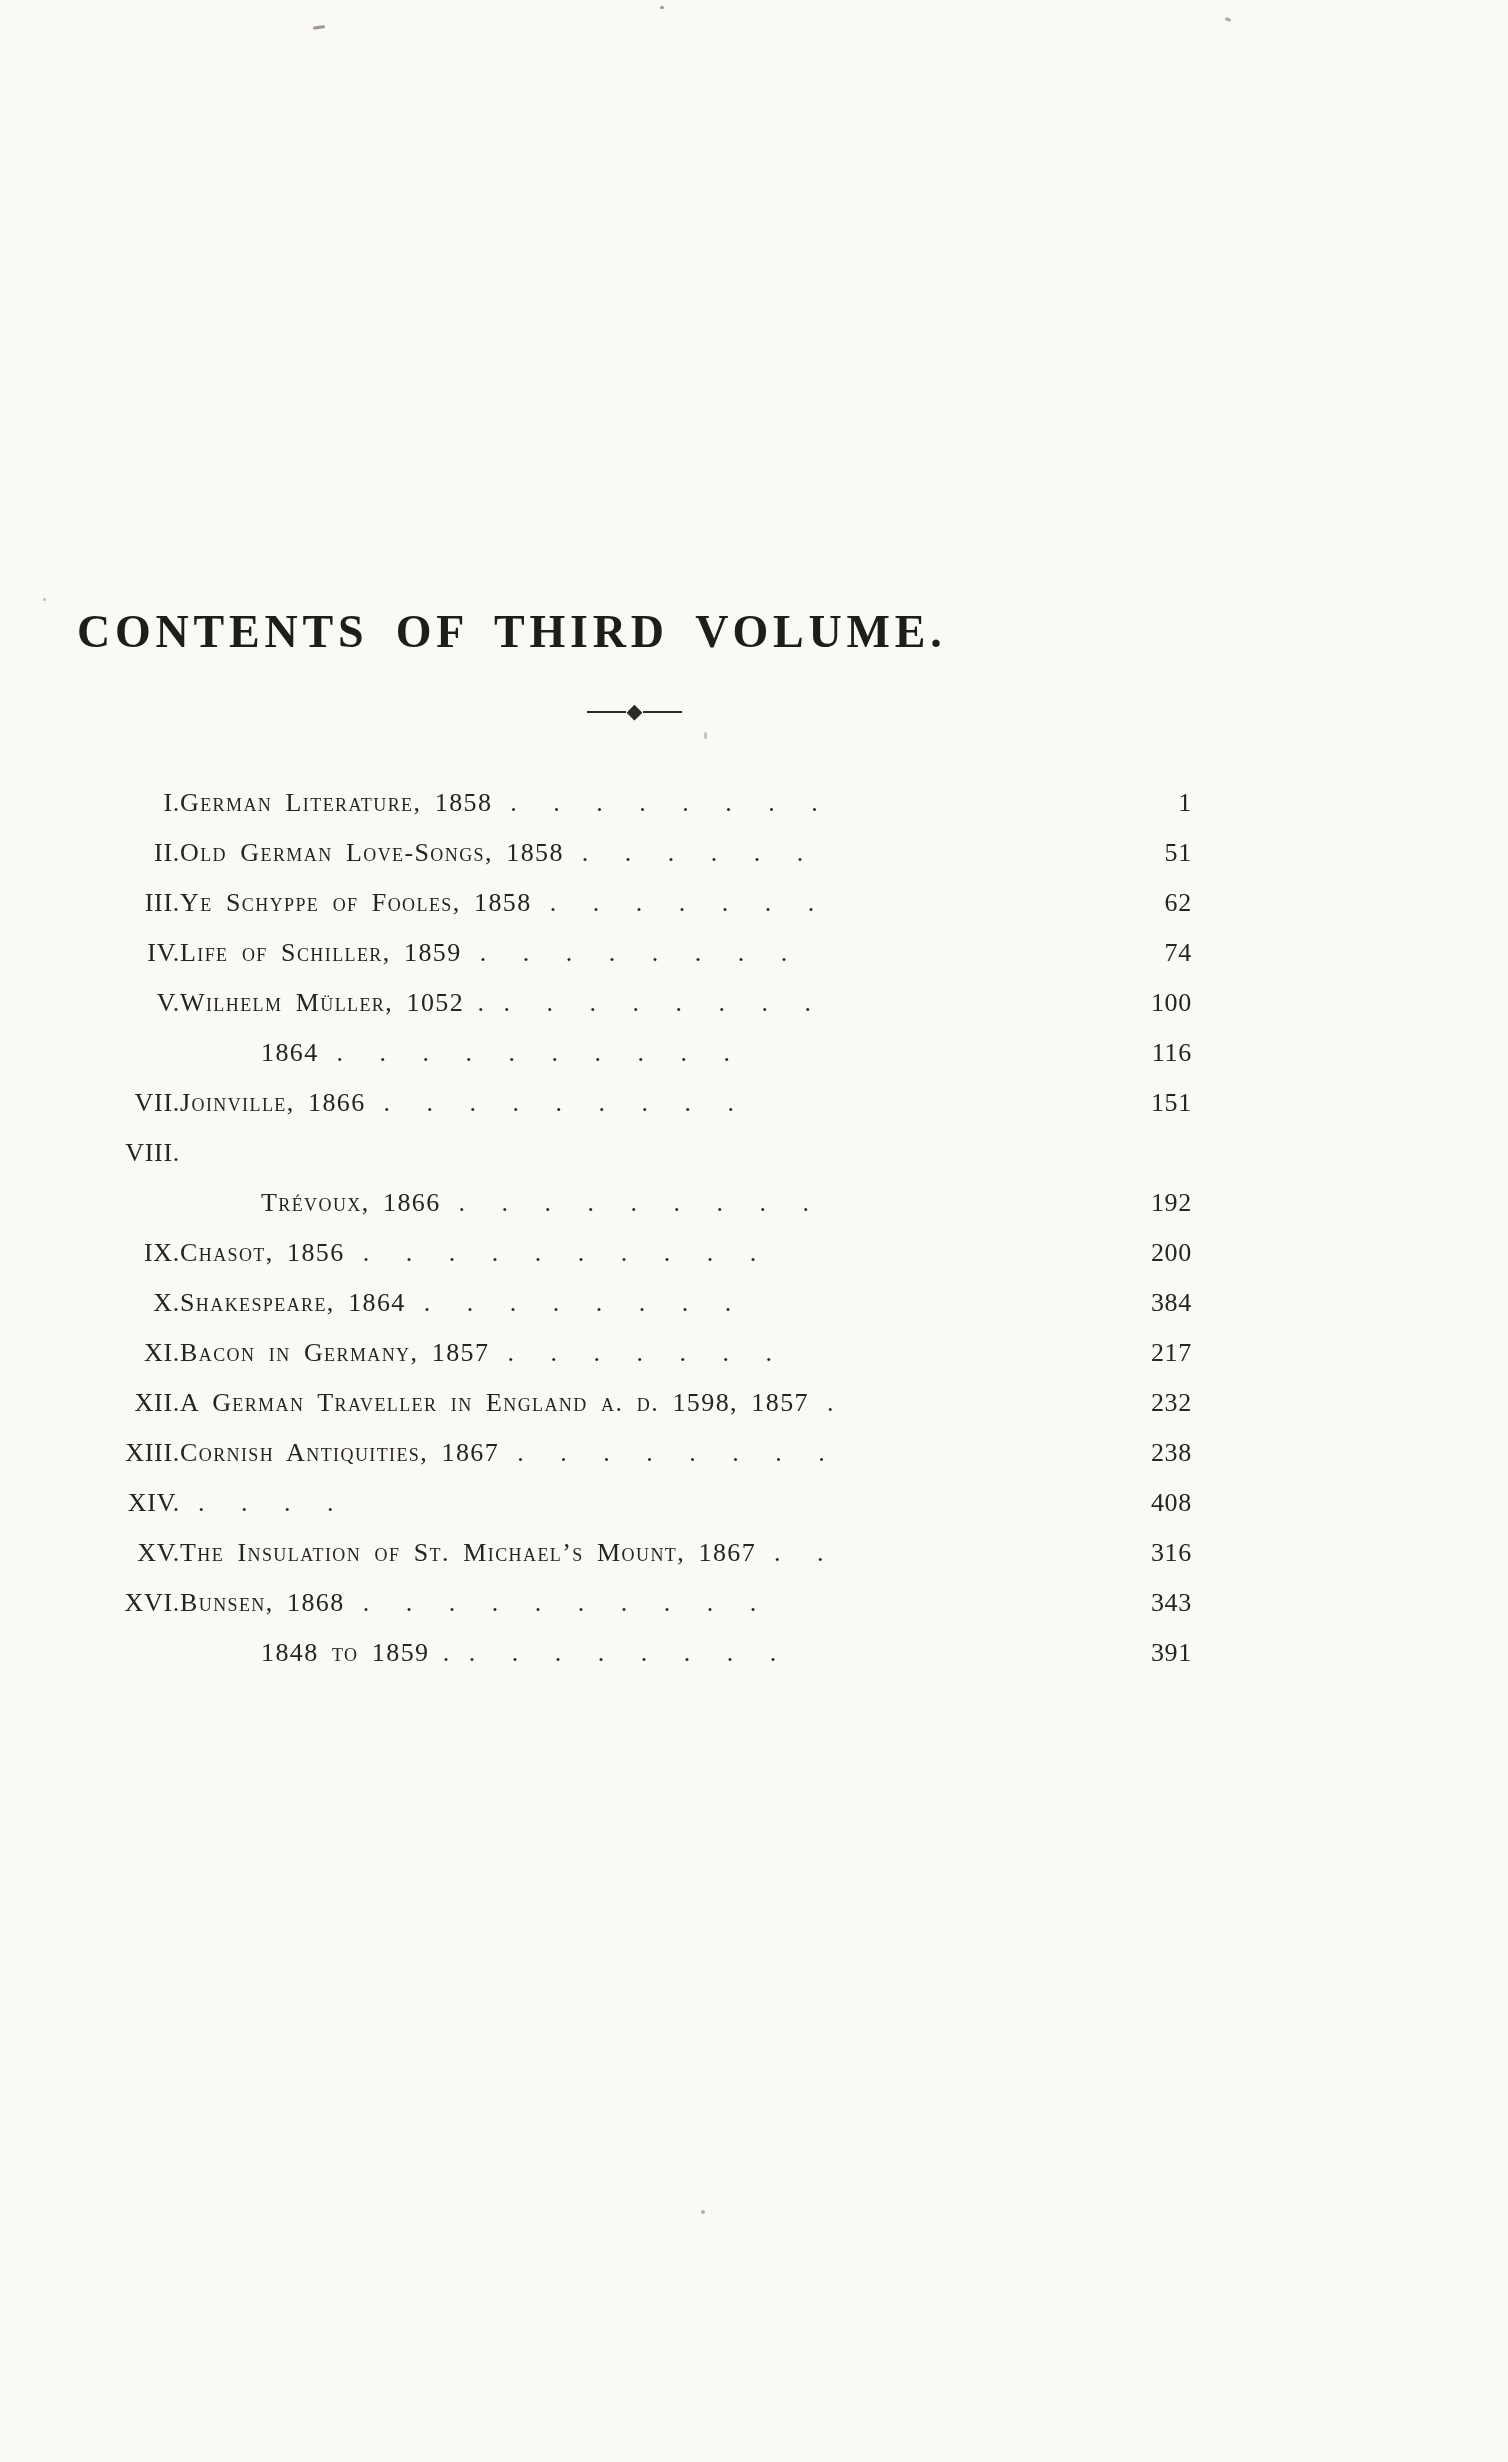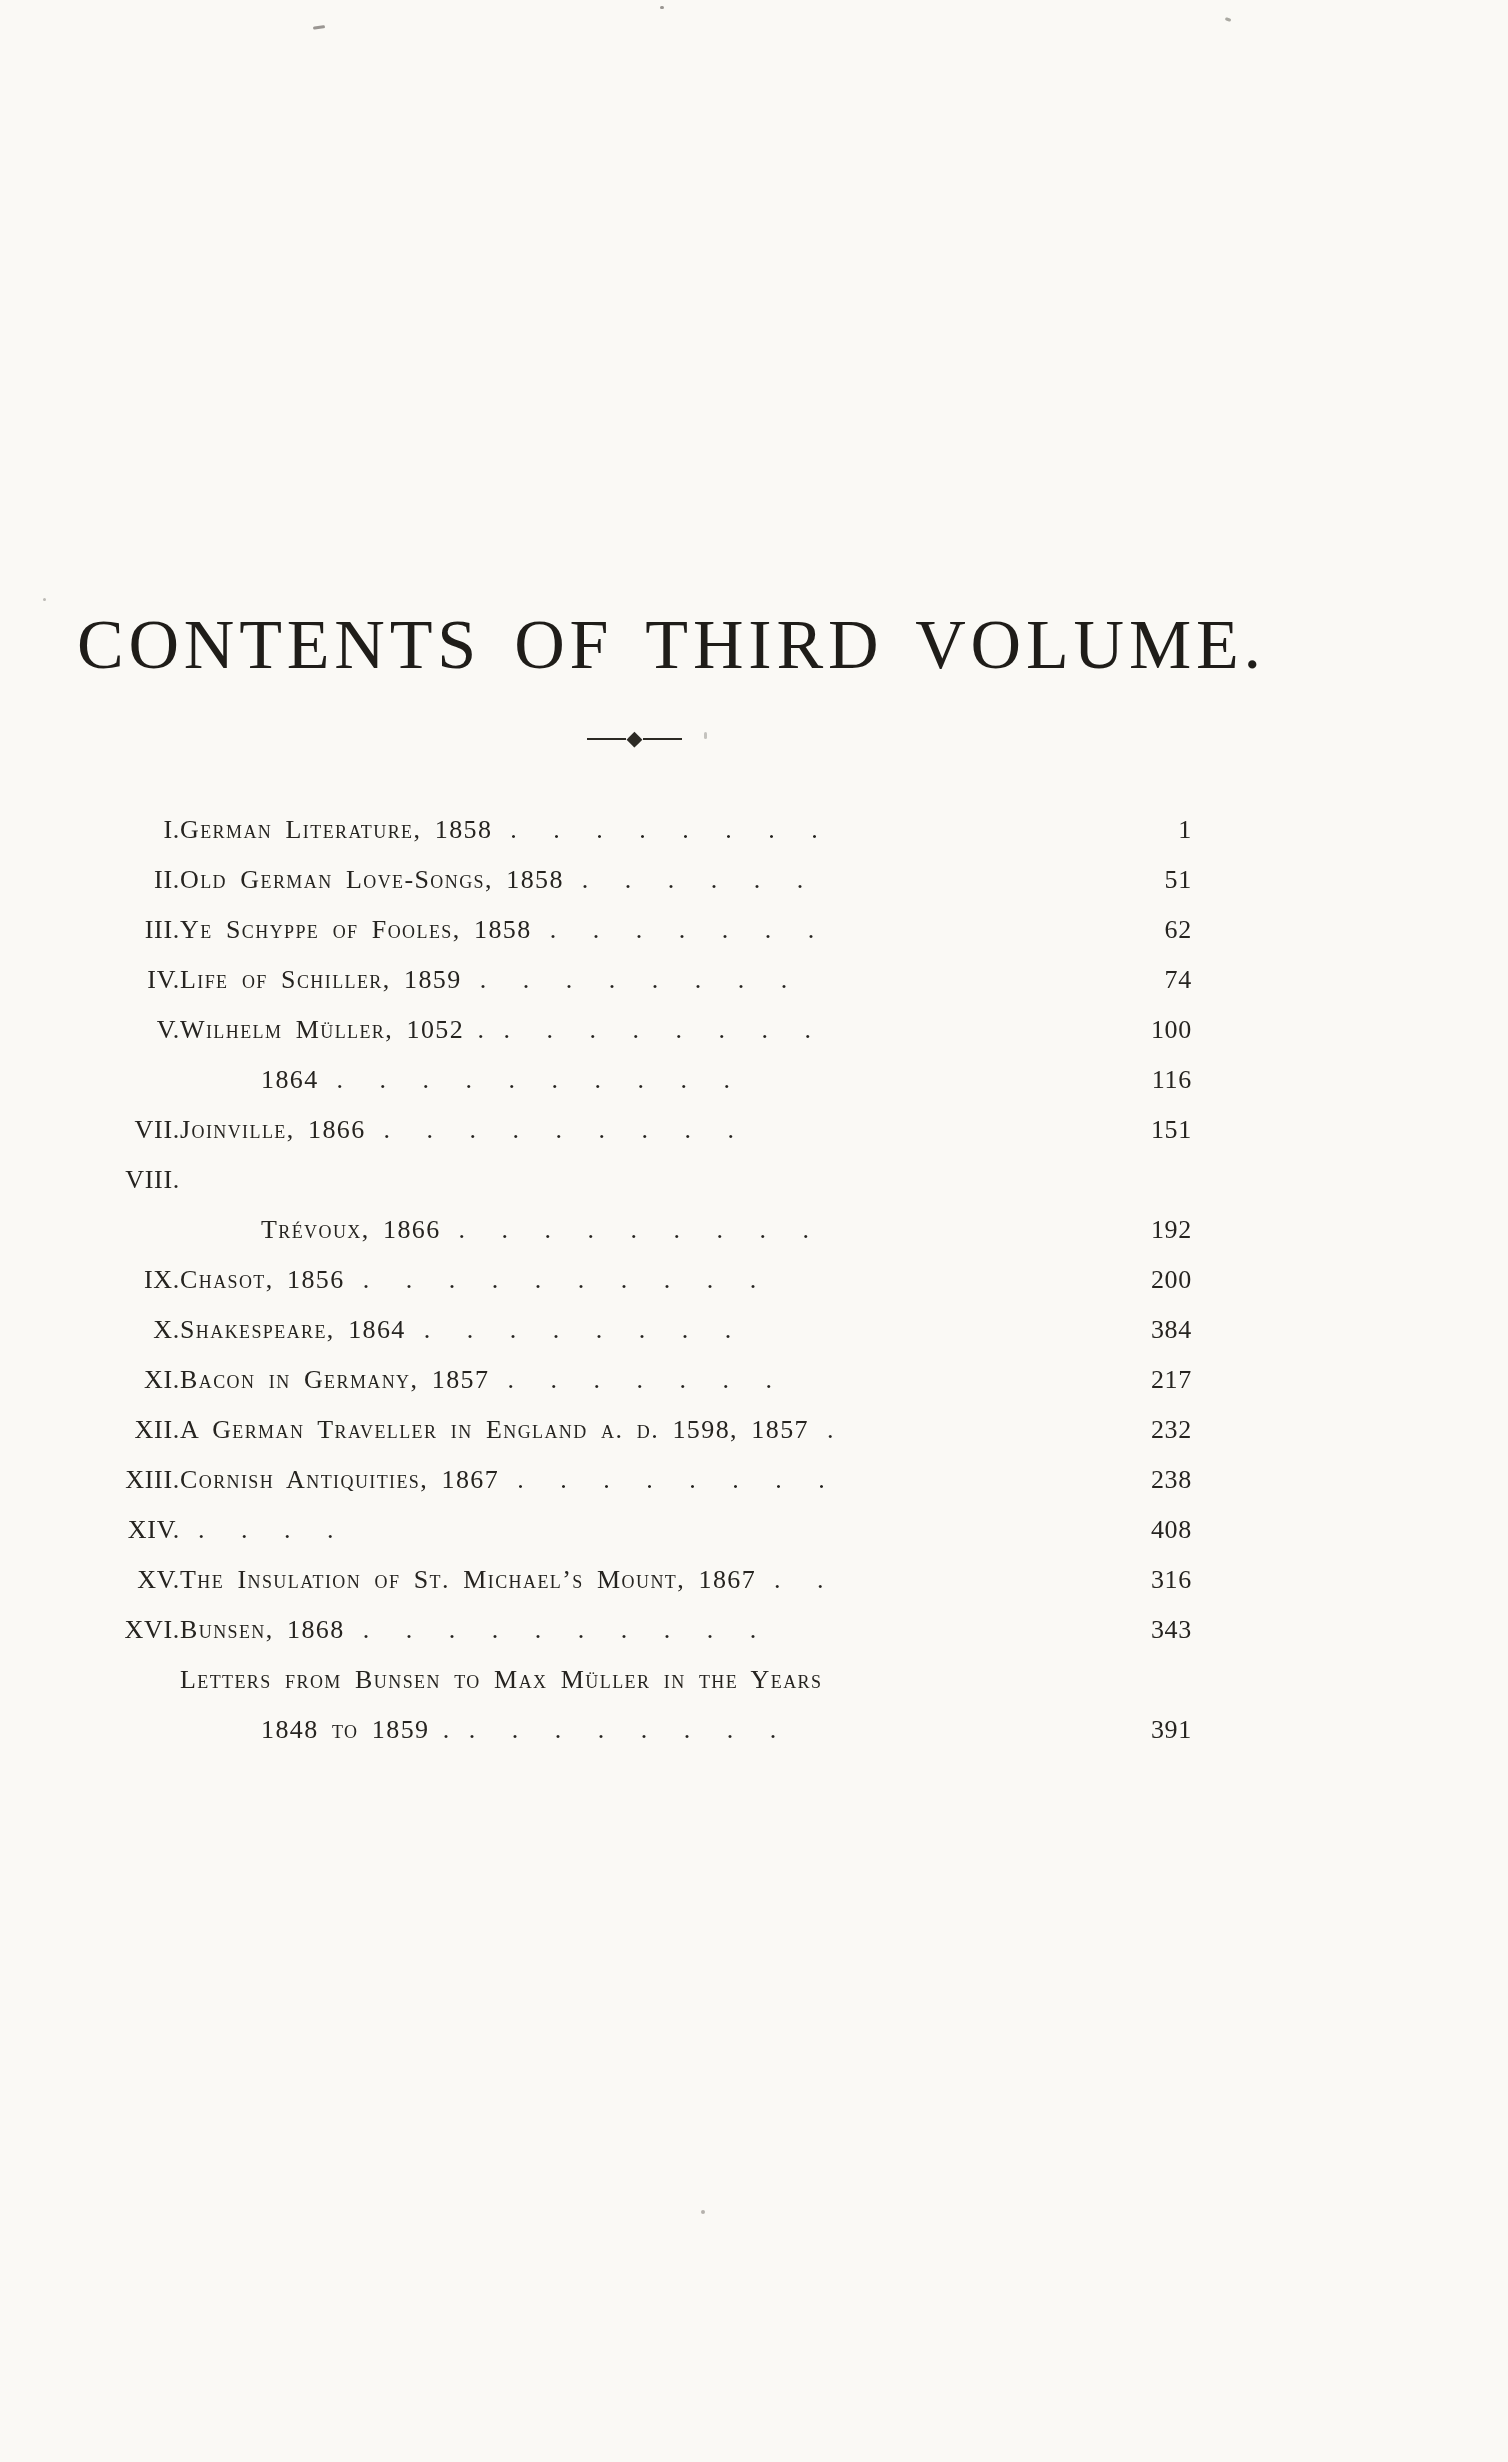--- a/index.html
+++ b/index.html
@@ -23,22 +23,22 @@
       radial-gradient(ellipse 140% 120% at 50% 45%, rgba(255,255,255,0) 70%, rgba(120,115,100,0.07) 100%);
     pointer-events: none;
   }
   .content {
     position: absolute;
     left: 77px;
     top: 605px;
     width: 1115px;
   }
   .title {
-    font-size: 70px;
-    font-weight: 400;
+    font-size: 46px;
+    font-weight: 700;
     letter-spacing: 4.8px;
     word-spacing: 11px;
     color: #1f1d19;
     white-space: nowrap;
   }
   .ornament {
     display: flex;
     align-items: center;
     justify-content: center;
     margin-top: 40px;
@@ -226,24 +226,20 @@
         <span class="pg">316</span>
       </div>
       <div class="toc-row">
         <span class="num">XVI.</span>
         <span class="ttl">Bunsen, 1868</span>
         <span class="leader">. . . . . . . . . .</span>
         <span class="pg">343</span>
       </div>
       <div class="toc-row">
         <span class="num"></span>
-        <span class="ttl">Letters from Bunsen to Max Müller in the Years</span>
-      </div>
-      <div class="toc-row">
-        <span class="num"></span>
         <span class="ttl indent">1848 to 1859 .</span>
         <span class="leader">. . . . . . . .</span>
         <span class="pg">391</span>
       </div>
     </div>
 
 </div>
 
 
 </body></html>

